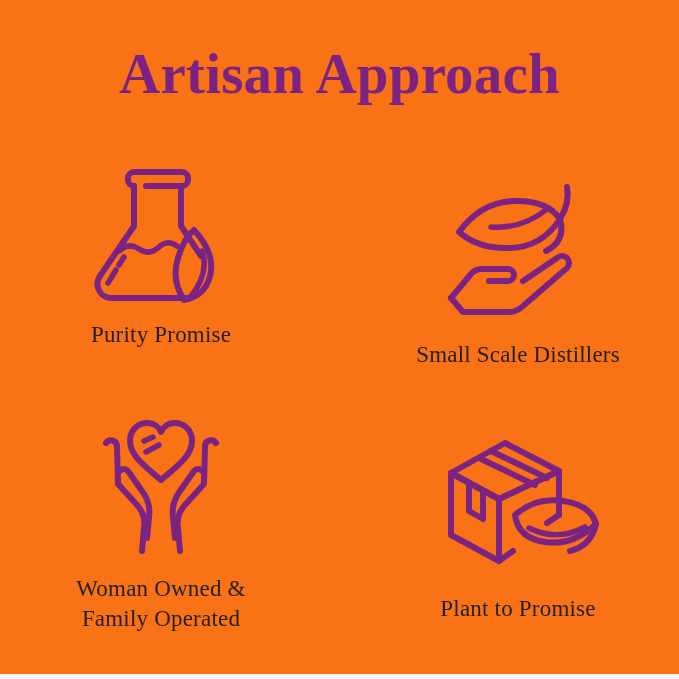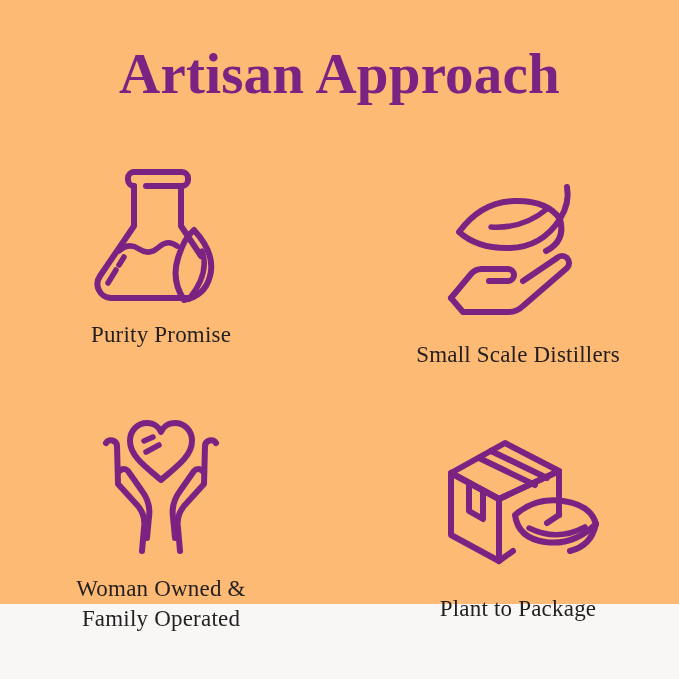--- a/index.html
+++ b/index.html
@@ -9,22 +9,22 @@
   body {
     width: 679px;
     height: 679px;
     background: #f8f7f6;
     font-family: "Liberation Serif", "DejaVu Serif", serif;
     overflow: hidden;
   }
   .page {
     position: relative;
     width: 679px;
-    height: 604px;
-    background: #fdba74;
+    height: 674px;
+    background: #f97316;
     box-sizing: border-box;
   }
 
   
   .title {
     position: absolute;
     top: 44px;
     left: 0;
     width: 679px;
     text-align: center;
@@ -235,17 +235,17 @@
                    q20 -18 48 -14
                    q28 4 33 23
                    q-23 22 -51 18
                    q-27 -4 -30 -27 Z"></path>
 
           <path class="stroke-thin" d="M86 89 q28 14 56 -1"></path>
 
           <path class="stroke" d="M153 85 q-5 22 -26 27"></path>
         </svg>
       </div>
-      <div class="label">Plant to Package</div>
+      <div class="label">Plant to Promise</div>
     </div>
 
   </div>
 </div>
 
 </body></html>

